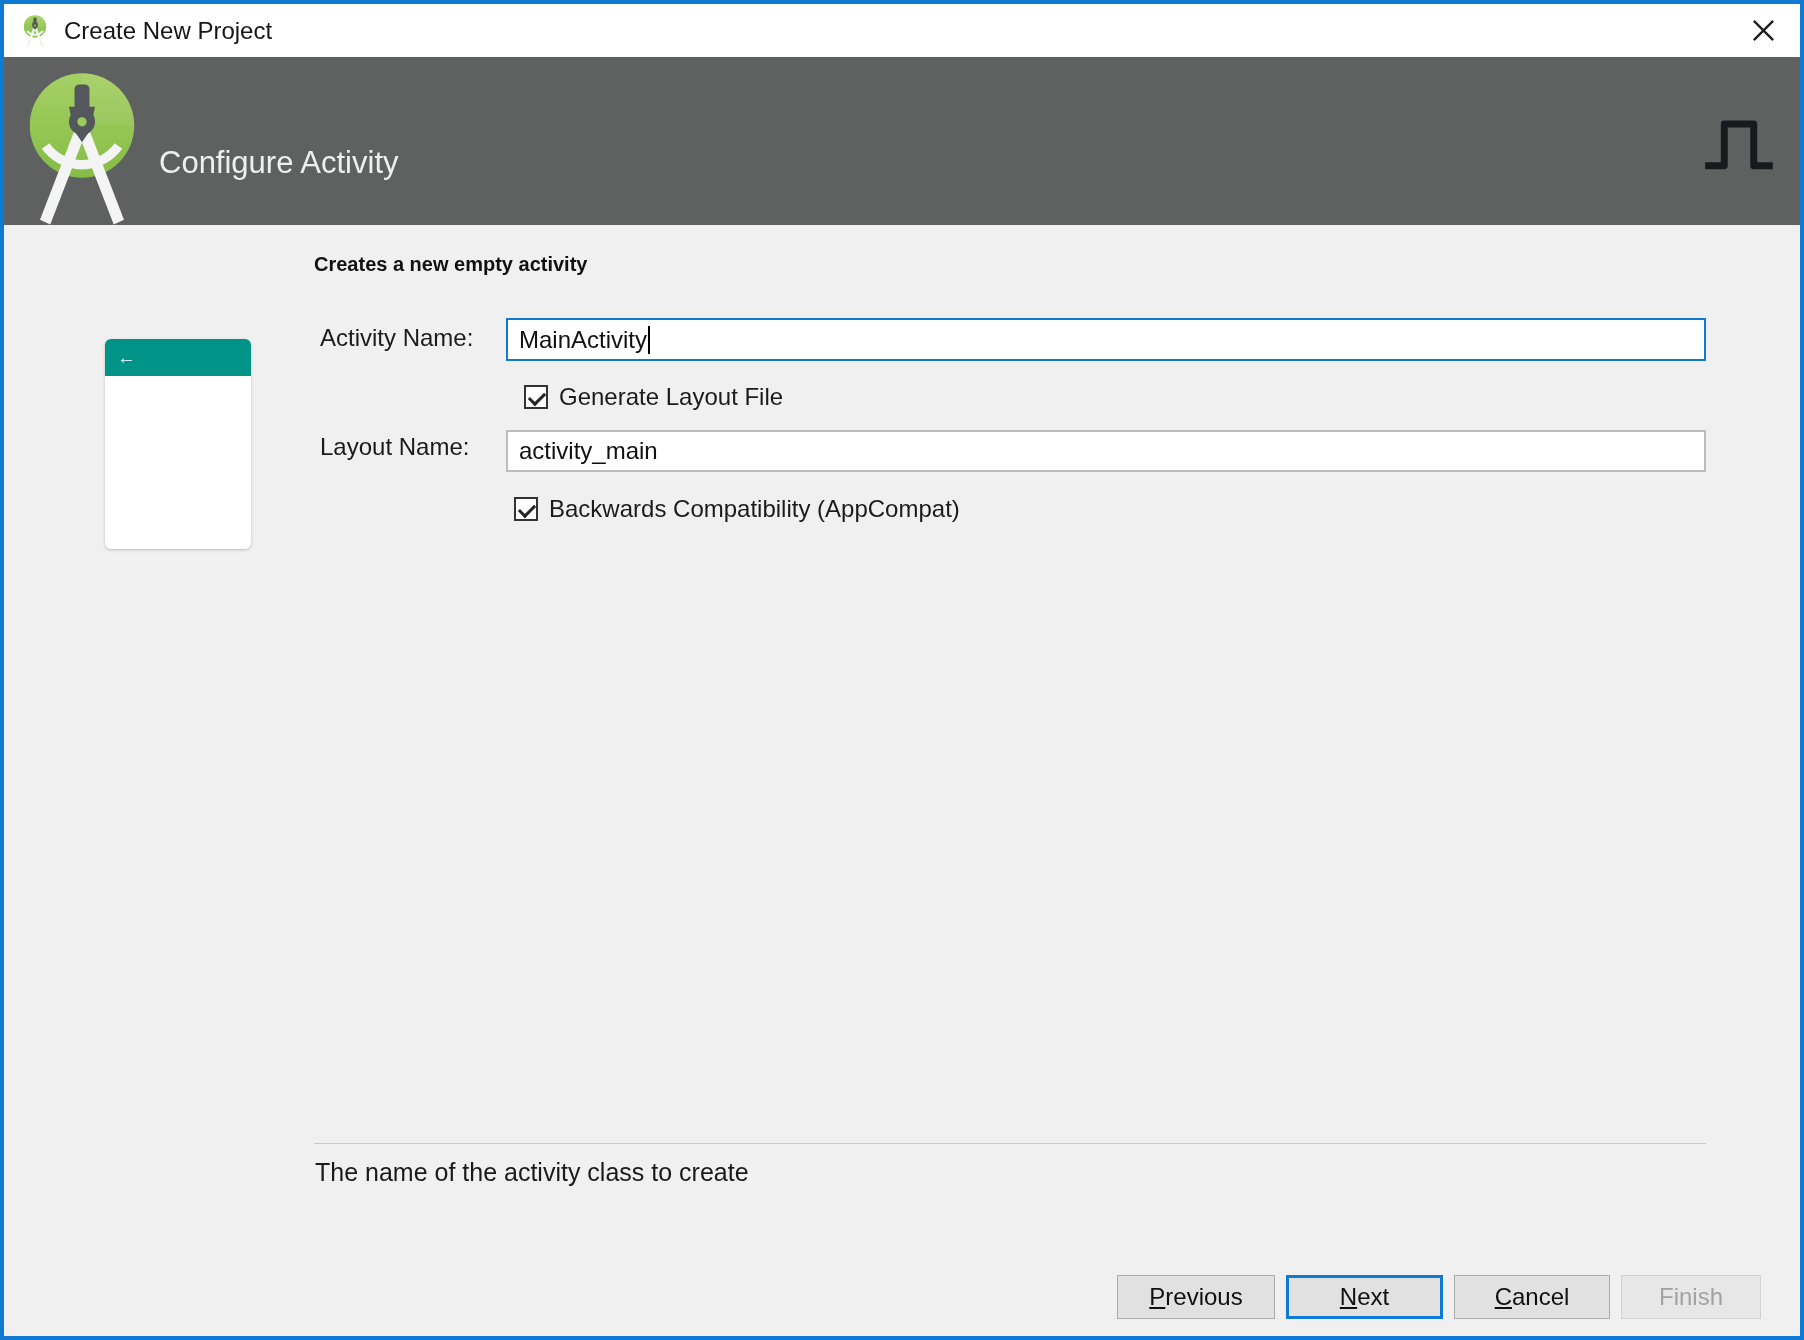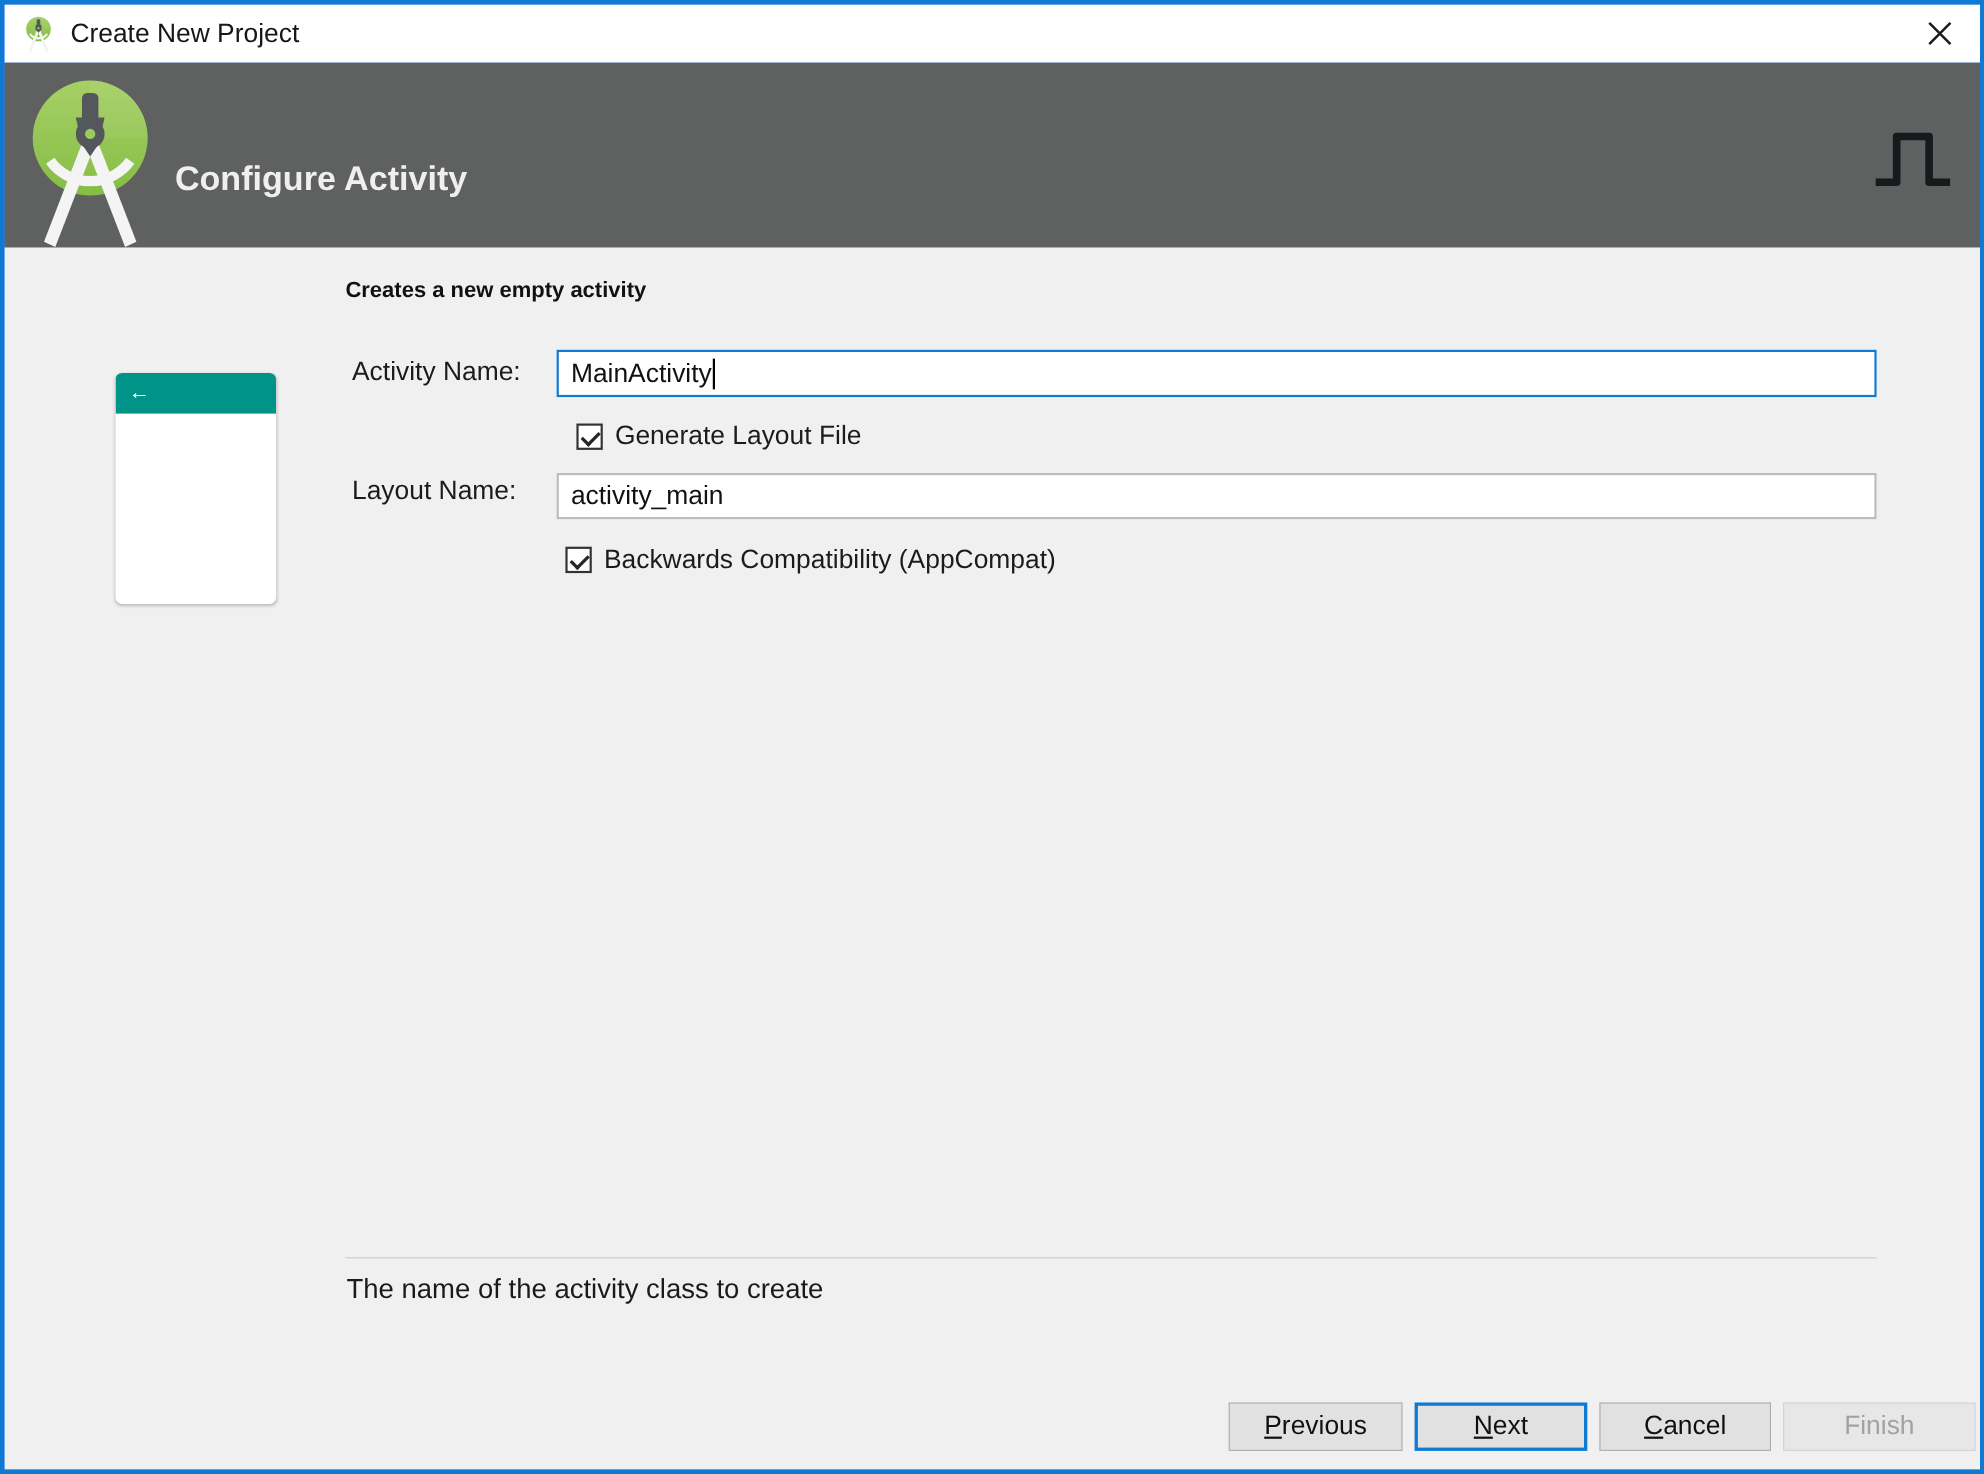--- a/index.html
+++ b/index.html
@@ -23,21 +23,21 @@
     margin-left:auto; width:46px; height:46px;
     display:flex; align-items:center; justify-content:center; cursor:default;
   }
 
   
   .header{
     height:168px; flex:none; background:#5f6060; position:relative; overflow:hidden;
   }
   .header .big-logo{ position:absolute; left:22px; top:10px; width:112px; height:160px; }
   .header .header-title{
-    position:absolute; left:155px; top:88px; font-size:31px; color:#efefef; font-weight:700;
+    position:absolute; left:155px; top:88px; font-size:31px; color:#efefef; font-weight:400;
   }
   .header .pulse-icon{ position:absolute; right:22px; top:58px; width:78px; height:58px; }
 
   
   .content{ position:relative; flex:1; background:#f0f0f0; }
 
   .description{
     position:absolute; left:310px; top:28px;
     font-size:20px; font-weight:bold; color:#111;
   }
@@ -96,21 +96,21 @@
     position:absolute; top:1050px; height:44px;
     background:#e1e1e1; border:1px solid #acacac;
     font-family:"Liberation Sans", sans-serif;
     font-size:24px; color:#101010;
     display:flex; align-items:center; justify-content:center; cursor:default;
   }
   .btn u{ text-decoration:underline; }
   .btn-previous{ left:1113px; width:158px; }
   .btn-next{ left:1282px; width:157px; border:3px solid #0f7ad4; }
   .btn-cancel{ left:1450px; width:156px; }
-  .btn-finish{ left:1617px; width:175px; background:#e7e7e7; border:1px solid #d3d3d3; color:#a2a2a2; }
+  .btn-finish{ left:1617px; width:140px; background:#e7e7e7; border:1px solid #d3d3d3; color:#a2a2a2; }
 </style>
 </head>
 <body>
 
 <svg width="0" height="0" style="position:absolute">
   <defs>
     <linearGradient id="grn" x1="0" y1="0" x2="0" y2="1">
       <stop offset="0" stop-color="#a6d066"></stop>
       <stop offset="1" stop-color="#85bd45"></stop>
     </linearGradient>

